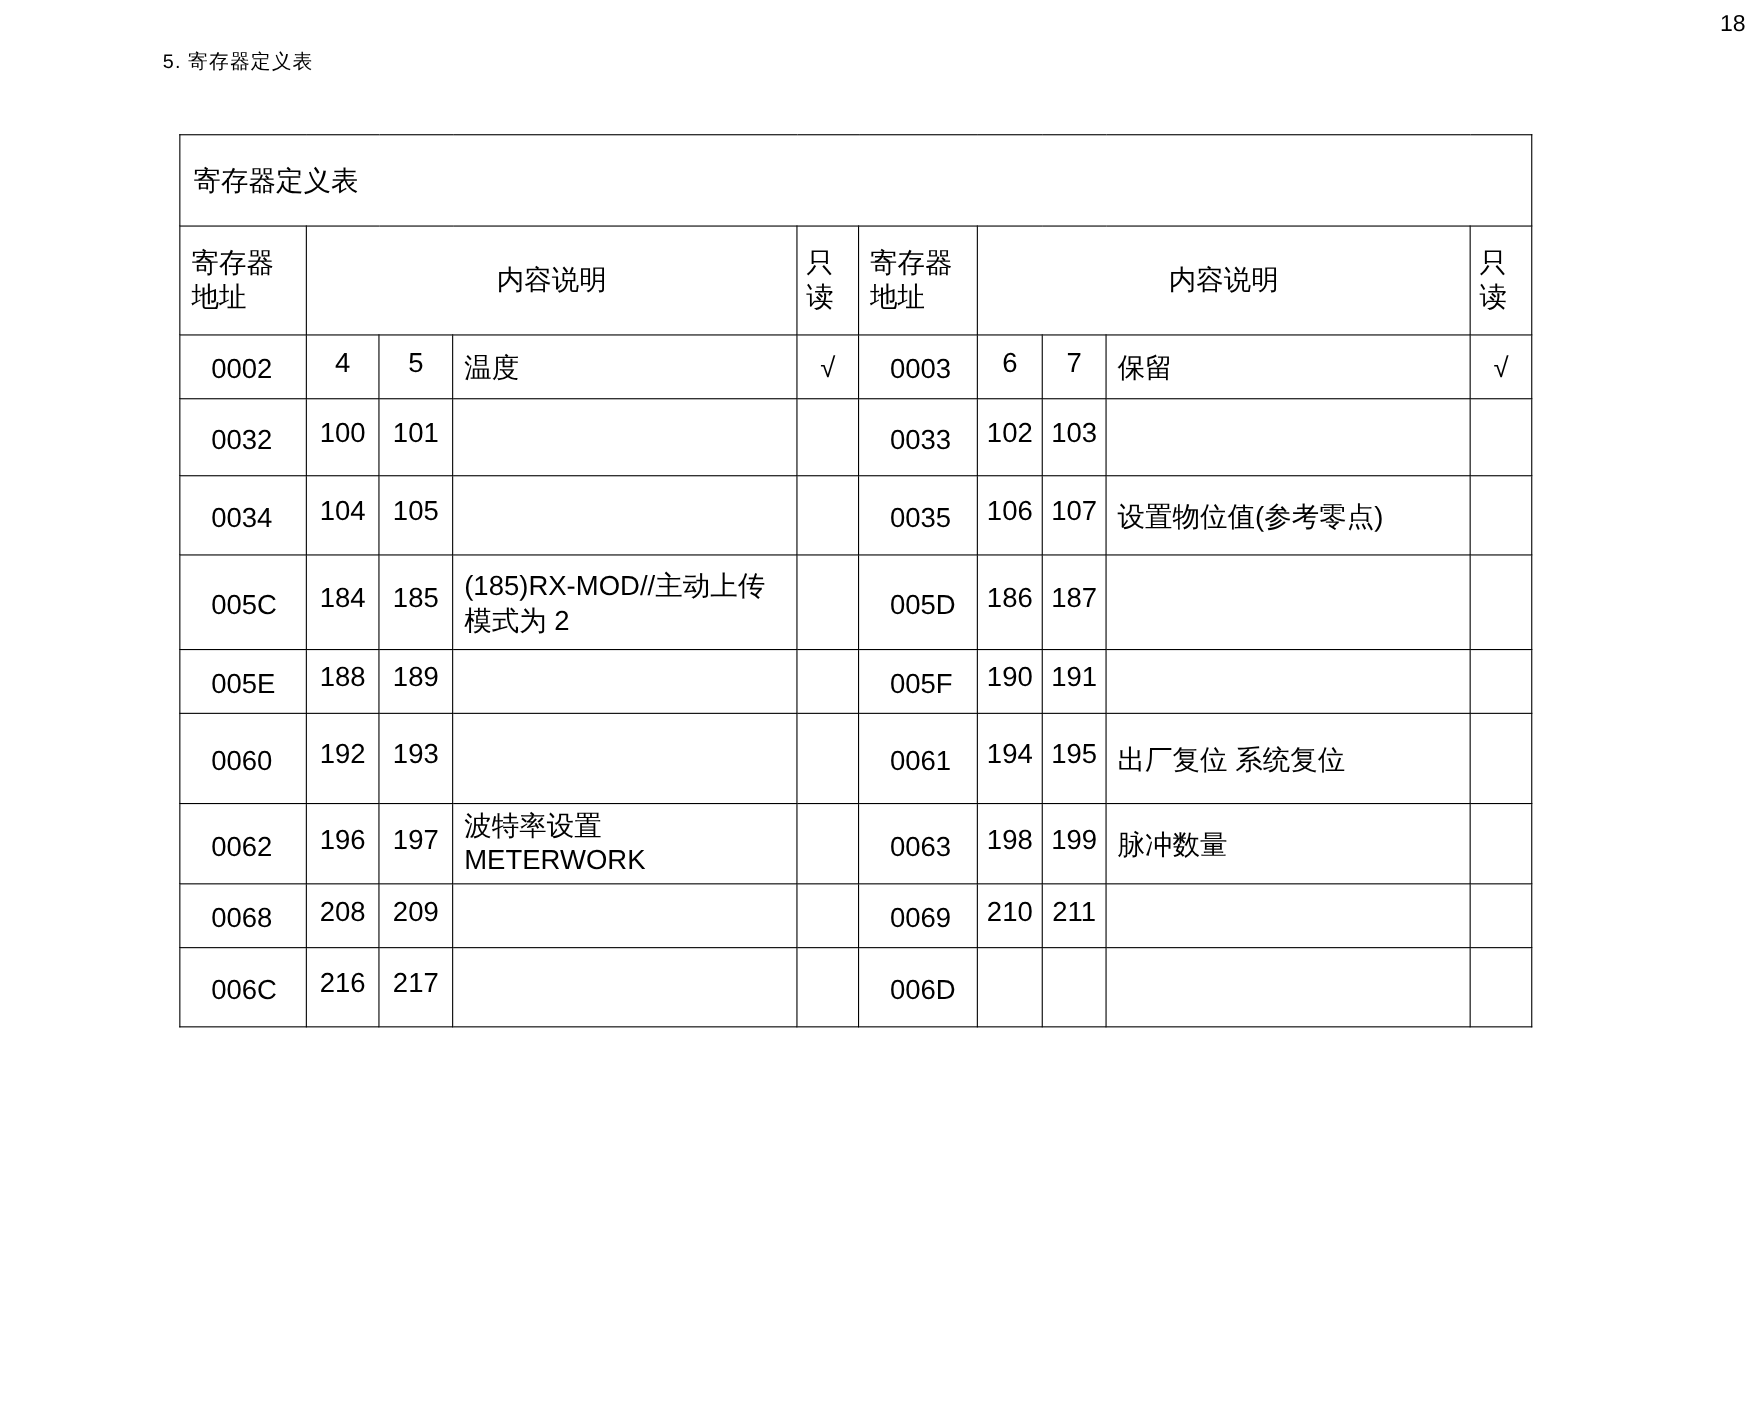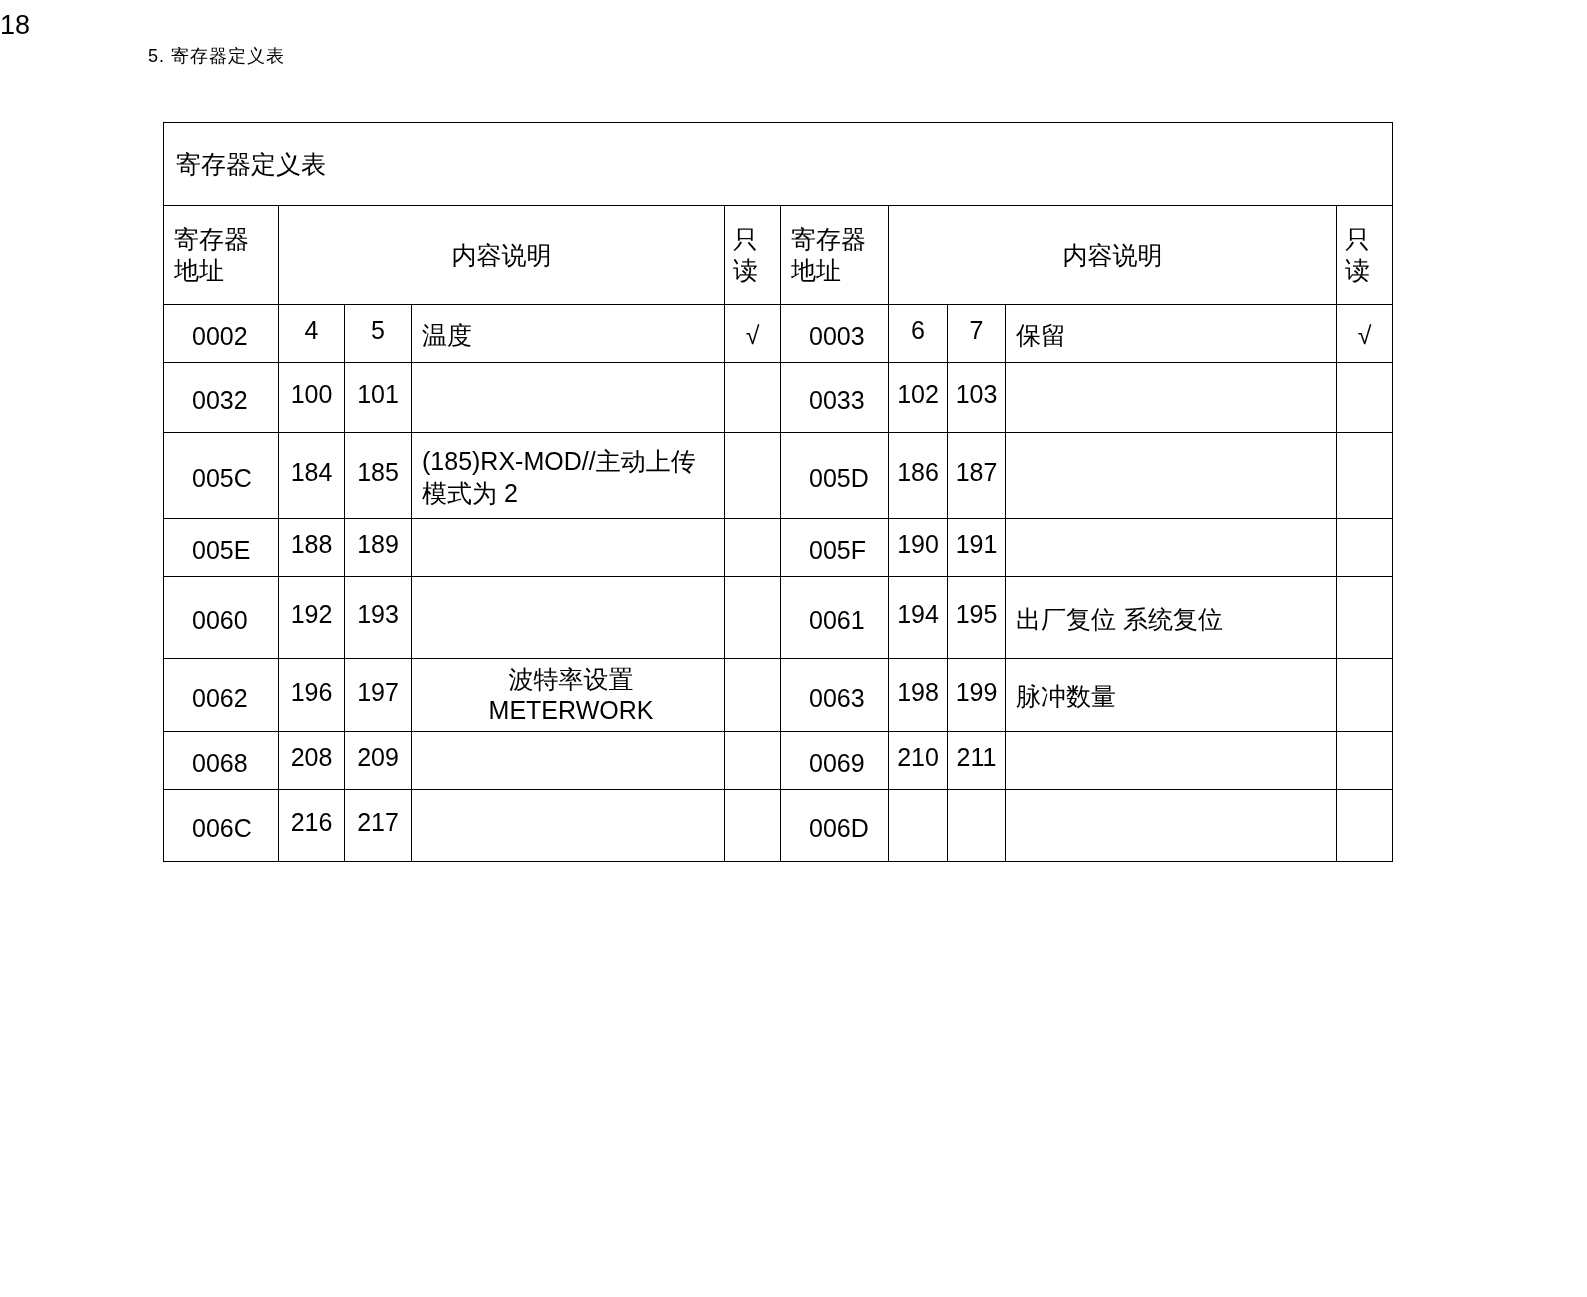--- a/index.html
+++ b/index.html
@@ -13,23 +13,23 @@
     font-family: "Liberation Serif", serif;
     color: #000000;
     position: relative;
     overflow: hidden;
   }
   .page-number {
     position: absolute;
     top: 10px;
     left: 0;
     width: 1587px;
-    text-align: left;
+    text-align: right;
     font-family: "Liberation Sans", sans-serif;
-    font-size: 27px;
+    font-size: 21px;
   }
   .section-title {
     position: absolute;
     top: 44px;
     left: 148px;
     font-family: "Liberation Sans", sans-serif;
     font-size: 18px;
     letter-spacing: 1px;
     white-space: nowrap;
   }
@@ -91,21 +91,20 @@
     text-align: left;
     padding-left: 10px !important;
     vertical-align: top;
     padding-top: 4px !important;
     font-size: 25px;
     line-height: 1.25;
   }
   .desc.mid {
     vertical-align: middle;
     padding-top: 0 !important;
-    text-align: center;
   }
   .ro {
     text-align: center;
     vertical-align: top;
     padding-top: 4px !important;
     font-size: 25px;
   }
   
   col.c-addr1  { width: 115px; }
   col.c-b1     { width: 66px; }
@@ -184,20 +183,32 @@
         <td class="byte">101</td>
         <td class="desc"></td>
         <td class="ro"></td>
         <td class="addr">0033</td>
         <td class="byte">102</td>
         <td class="byte">103</td>
         <td class="desc"></td>
         <td class="ro"></td>
       </tr>
 
+      <tr style="height:72px;">
+        <td class="addr">0034</td>
+        <td class="byte">104</td>
+        <td class="byte">105</td>
+        <td class="desc"></td>
+        <td class="ro"></td>
+        <td class="addr">0035</td>
+        <td class="byte">106</td>
+        <td class="byte">107</td>
+        <td class="desc">设置物位值(参考零点)</td>
+        <td class="ro"></td>
+      </tr>
 
       <tr style="height:86px;">
         <td class="addr">005C</td>
         <td class="byte">184</td>
         <td class="byte">185</td>
         <td class="desc">(185)RX-MOD//主动上传模式为 2</td>
         <td class="ro"></td>
         <td class="addr">005D</td>
         <td class="byte">186</td>
         <td class="byte">187</td>

